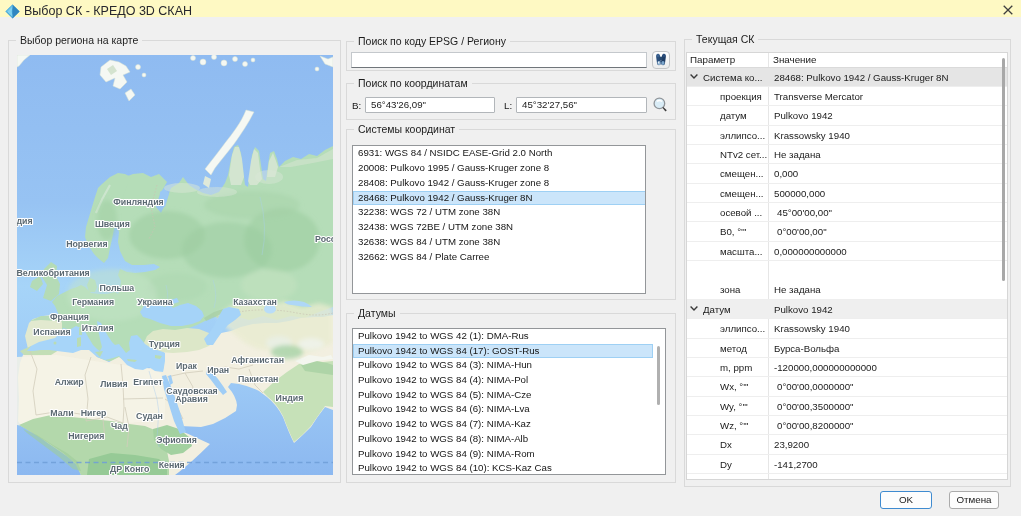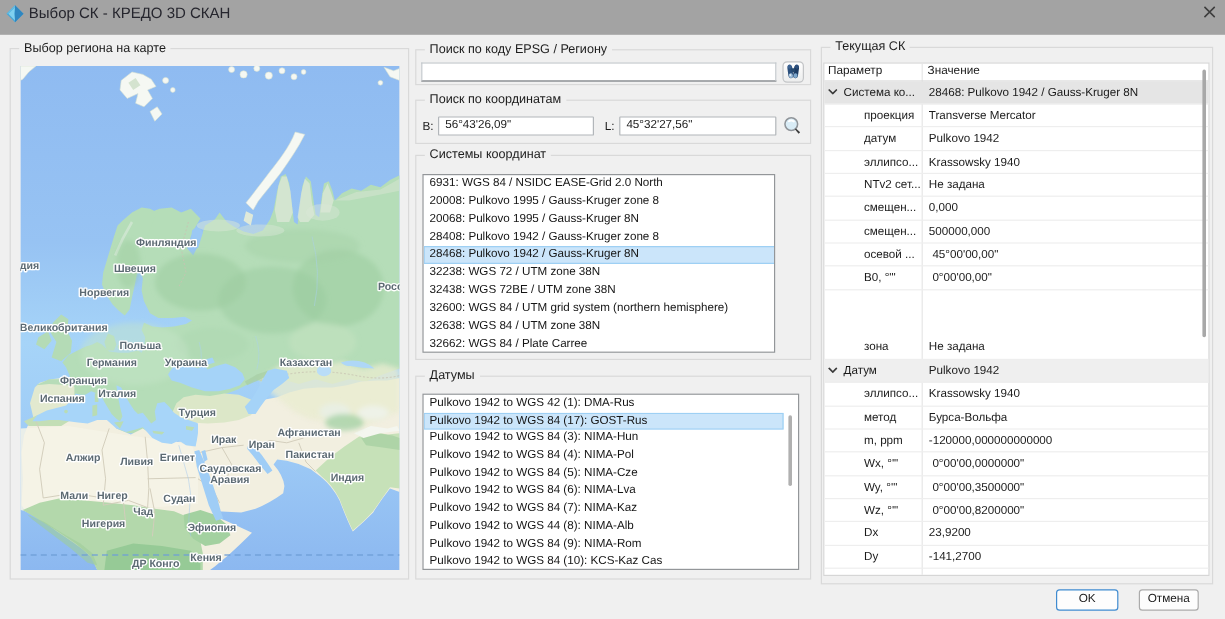--- a/index.html
+++ b/index.html
@@ -1,16 +1,16 @@
 <!DOCTYPE html>
 <html><head><meta charset="utf-8"><style>
 *{margin:0;padding:0;box-sizing:border-box}
 html,body{width:1021px;height:516px;background:#f0f0f0;font-family:"Liberation Sans",sans-serif;overflow:hidden}
 body{position:relative;color:#1a1a1a}
-.titlebar{position:absolute;left:0;top:0;width:1021px;height:29px;background:#a3a3a3}
+.titlebar{position:absolute;left:0;top:0;width:1021px;height:17px;background:#fef9c3}
 .title{position:absolute;left:24px;top:4px;font-size:12.5px;color:#26262e;white-space:nowrap}
 .close{position:absolute;left:1001px;top:2px;font-size:14px;color:#3c3c3c}
 .grp{position:absolute;border:1px solid #d9d9d9}
 .glabel{position:absolute;top:-8px;left:7px;background:#f0f0f0;padding:0 4px;font-size:10.5px;color:#1c1c1c;white-space:nowrap;line-height:15px}
 .inp{position:absolute;background:#fff;border:1px solid #c4c8cc;border-bottom:1px solid #70757a;font-size:9.7px;color:#1a1a1a;line-height:14px;padding-left:4px;white-space:nowrap}
 .inp2{position:absolute;background:#fff;border:1px solid #b2b6ba;border-radius:1px;font-size:9.7px;color:#1a1a1a;line-height:14px;padding-left:5px;white-space:nowrap}
 .lbl{position:absolute;font-size:9.8px;color:#1a1a1a}
 .list{position:absolute;background:#fff;border:1px solid #939699;overflow:hidden}
 .li{height:14.85px;line-height:14.85px;font-size:9.7px;padding-left:5px;white-space:nowrap;color:#151515}
 .lid{height:14.7px;line-height:14.7px;font-size:9.7px;padding-left:5px;white-space:nowrap;color:#151515}
@@ -257,43 +257,41 @@
  <circle cx="7.4" cy="7.4" r="5.3" fill="none" stroke="#90959a" stroke-width="1.3"></circle>
  <path d="M5.4,5.0 Q7.4,3.8 9.6,5.2" stroke="#ffffff" stroke-width="1.5" fill="none" stroke-linecap="round"></path>
  <path d="M11.3,11.0 L14.8,14.2 L13.5,15.4 L10.4,11.8 Z" fill="#3d3d3d"></path>
 </svg>
 <div class="grp" style="left:346px;top:129px;width:330px;height:171px">
     <span class="glabel">Системы координат</span>
   </div>
 <div class="list" style="left:352px;top:145px;width:294px;height:149px">
  <div class="li">6931: WGS 84 / NSIDC EASE-Grid 2.0 North</div>
  <div class="li">20008: Pulkovo 1995 / Gauss-Kruger zone 8</div>
- <div class="li">20068: Pulkovo 1995 / Gauss-Kruger 8N</div>
  <div class="li">28408: Pulkovo 1942 / Gauss-Kruger zone 8</div>
  <div class="li sel">28468: Pulkovo 1942 / Gauss-Kruger 8N</div>
  <div class="li">32238: WGS 72 / UTM zone 38N</div>
  <div class="li">32438: WGS 72BE / UTM zone 38N</div>
- <div class="li">32600: WGS 84 / UTM grid system (northern hemisphere)</div>
  <div class="li">32638: WGS 84 / UTM zone 38N</div>
  <div class="li">32662: WGS 84 / Plate Carree</div>
  <div class="vthumb" style="left:304px;top:79px;height:51px"></div>
 </div>
 
 <div class="grp" style="left:346px;top:313px;width:330px;height:170px">
     <span class="glabel">Датумы</span>
   </div>
 <div class="list" style="left:352px;top:328px;width:314px;height:147px">
  <div class="lid">Pulkovo 1942 to WGS 42 (1): DMA-Rus</div>
  <div class="lid sel">Pulkovo 1942 to WGS 84 (17): GOST-Rus</div>
  <div class="lid">Pulkovo 1942 to WGS 84 (3): NIMA-Hun</div>
  <div class="lid">Pulkovo 1942 to WGS 84 (4): NIMA-Pol</div>
  <div class="lid">Pulkovo 1942 to WGS 84 (5): NIMA-Cze</div>
  <div class="lid">Pulkovo 1942 to WGS 84 (6): NIMA-Lva</div>
  <div class="lid">Pulkovo 1942 to WGS 84 (7): NIMA-Kaz</div>
- <div class="lid">Pulkovo 1942 to WGS 44 (8): NIMA-Alb</div>
+ <div class="lid">Pulkovo 1942 to WGS 84 (8): NIMA-Alb</div>
  <div class="lid">Pulkovo 1942 to WGS 84 (9): NIMA-Rom</div>
  <div class="lid">Pulkovo 1942 to WGS 84 (10): KCS-Kaz Cas</div>
  <div class="vthumb" style="left:304px;top:17px;height:59px"></div>
 </div>
 
 <div class="grp" style="left:684px;top:39px;width:327px;height:448px">
     <span class="glabel">Текущая СК</span>
   </div>
 <div class="tbl">
  <div class="csep"></div>
@@ -333,20 +331,24 @@
       <span class="v">500000,000</span>
     </div>
  <div class="trow" style="top:150.02px">
       <span class="p">осевой ...</span>
       <span class="v" style="left:90px">45°00'00,00"</span>
     </div>
  <div class="trow" style="top:169.38px">
       <span class="p">B0, °'"</span>
       <span class="v" style="left:90px">0°00'00,00"</span>
     </div>
+ <div class="trow" style="top:188.74px">
+      <span class="p">масшта...</span>
+      <span class="v">0,000000000000</span>
+    </div>
  <div class="trow" style="top:227.46px">
       <span class="p">зона</span>
       <span class="v">Не задана</span>
     </div>
  <div class="trow" style="top:246.82px;background:#efefef">
       <svg class="arr" viewBox="0 0 8 5">
         <path d="M0.6,0.6 L4,4 L7.4,0.6" stroke="#3a3a3a" stroke-width="1.4" fill="none"></path>
       </svg>
       <span class="p0">Датум</span>
       <span class="v">Pulkovo 1942</span>

